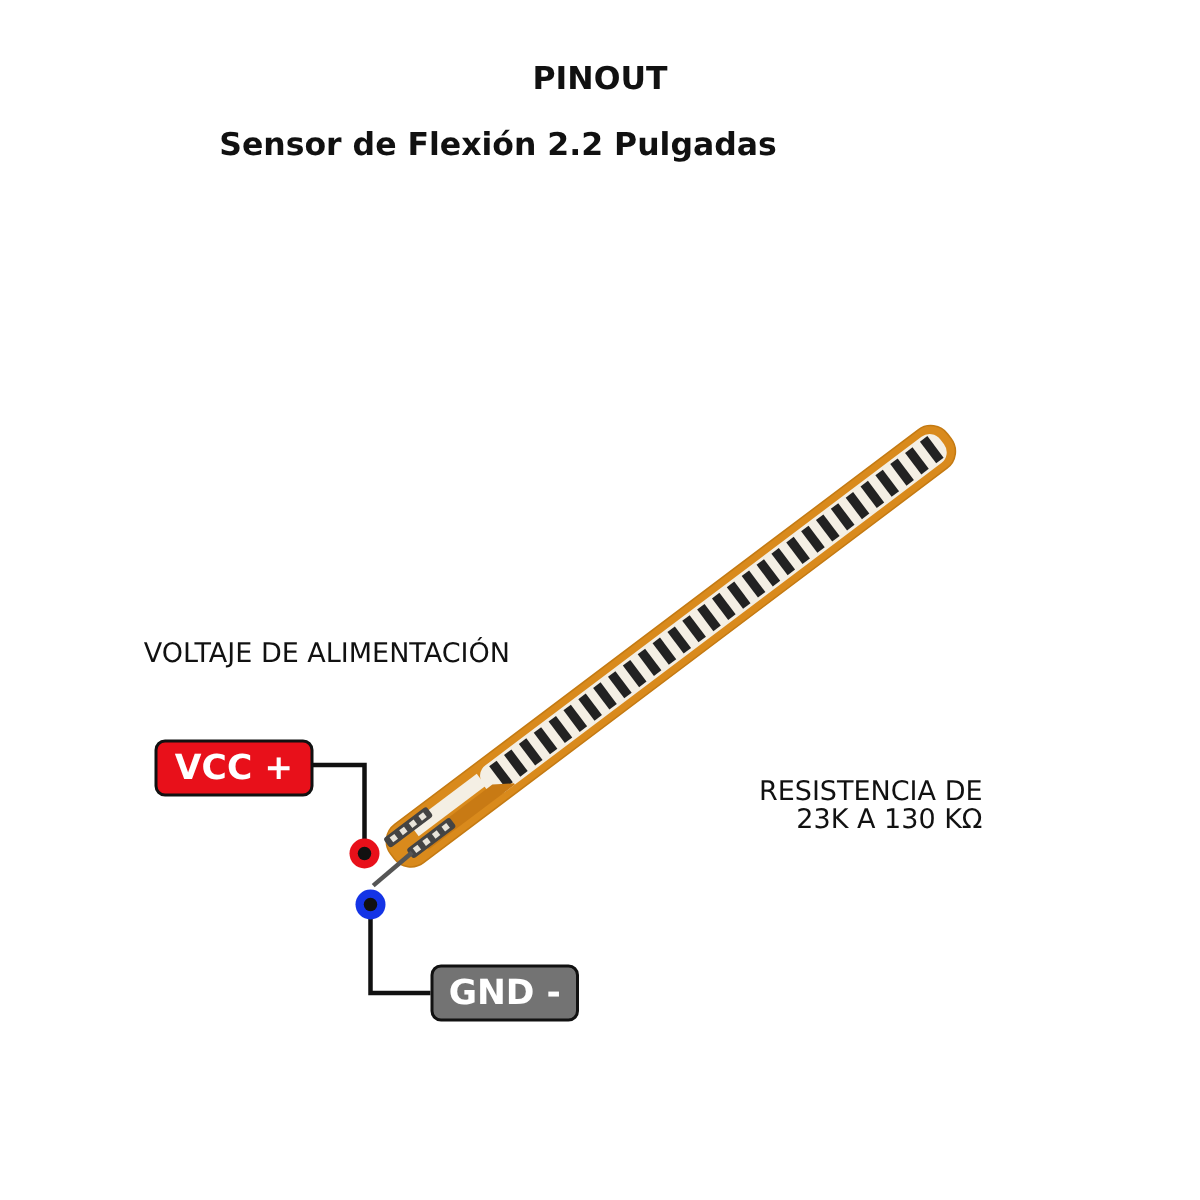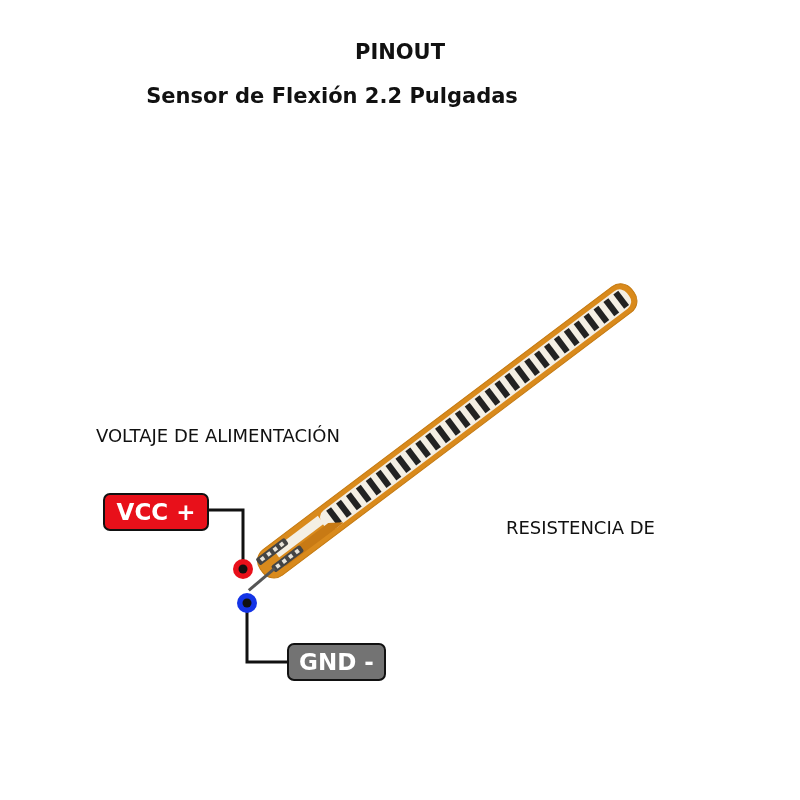--- a/index.html
+++ b/index.html
@@ -97,16 +97,17 @@
     <circle cx="247" cy="603" r="4.5" fill="#111"></circle>
   </g>
 </svg>
 
 <div class="caption cap-volt">
   <div>VOLTAJE DE ALIMENTACIÓN</div>
 </div>
 
 <div class="caption cap-res">
   <div>RESISTENCIA DE</div>
+  <div>23K A 130 KΩ</div>
 </div>
 
 <div class="pin-label vcc">VCC +</div>
 <div class="pin-label gnd">GND -</div>
 
 </body></html>

